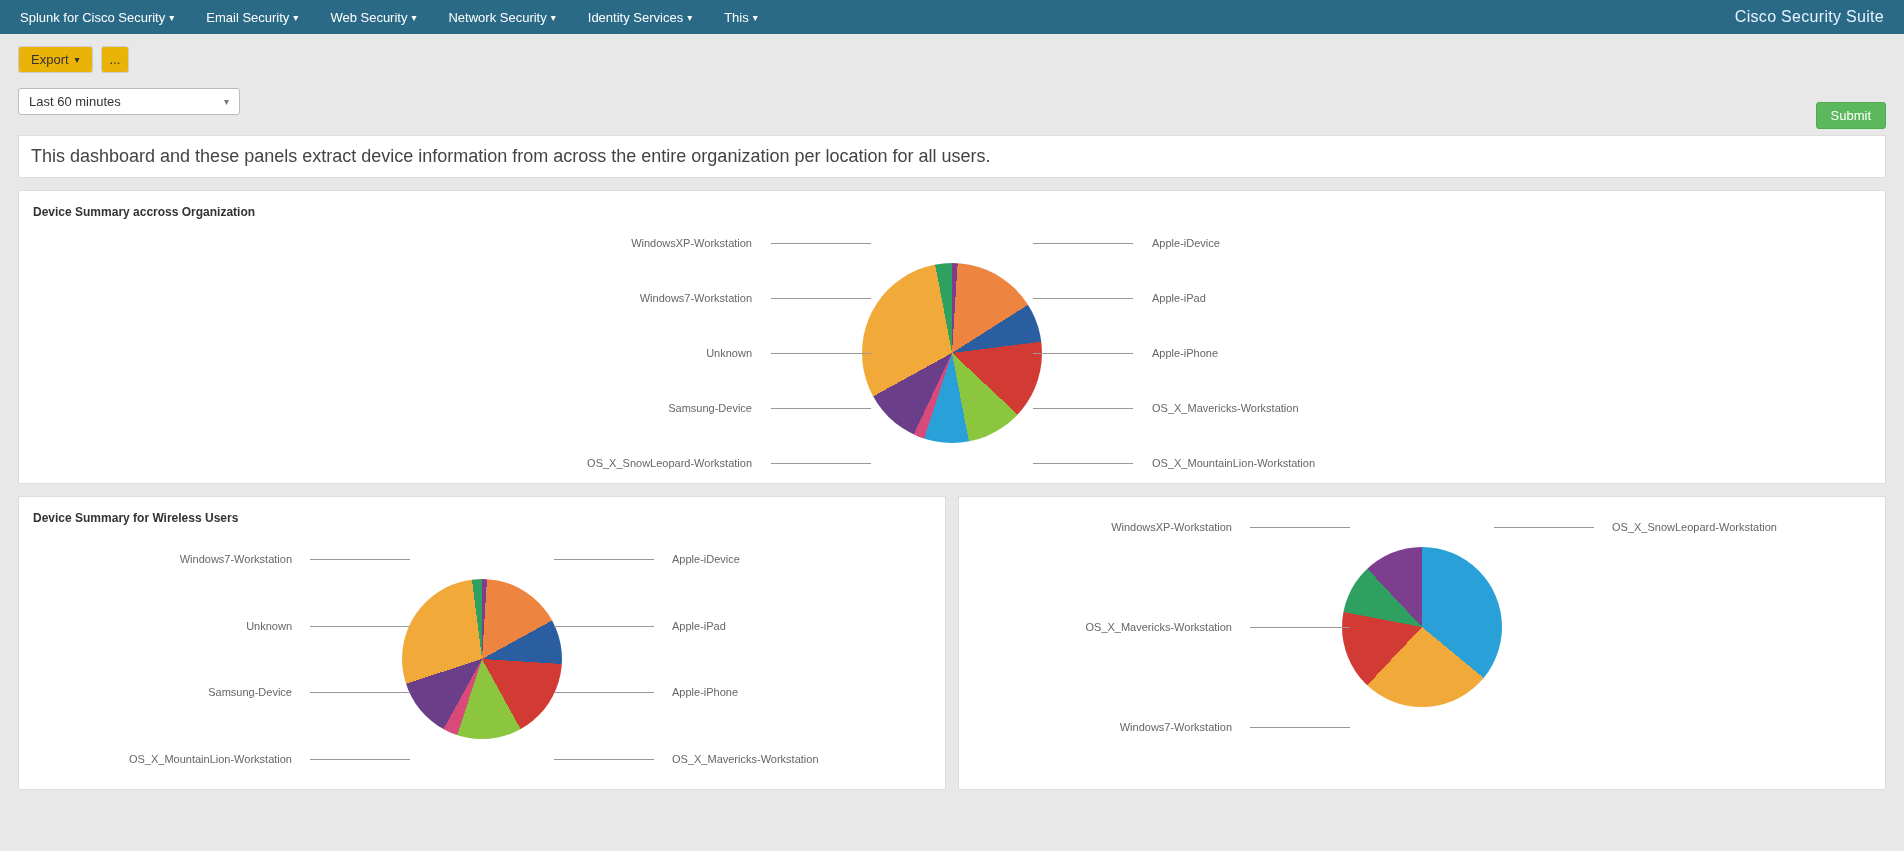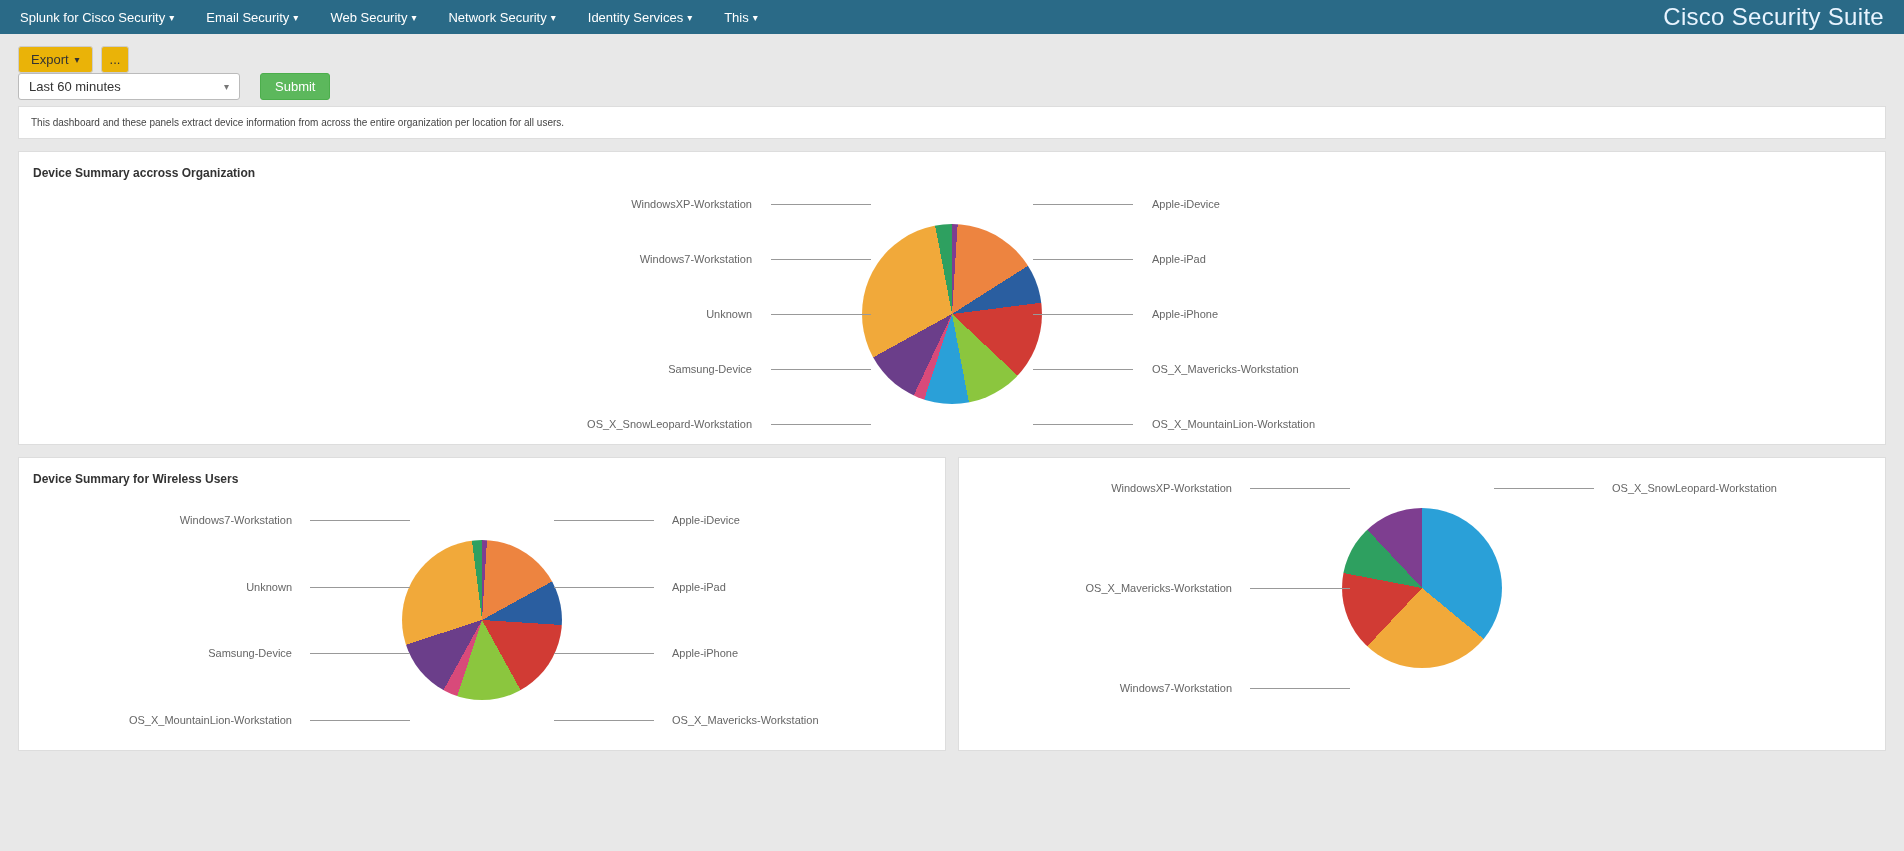--- a/index.html
+++ b/index.html
@@ -27,21 +27,21 @@
     margin-right: 32px;
     cursor: pointer;
     white-space: nowrap;
   }
   .nav .nav-item .caret {
     margin-left: 4px;
     font-size: 10px;
   }
   .nav .spacer { flex: 1; }
   .nav .brand {
-    font-size: 24px;
+    font-size: 16px;
     font-weight: 300;
     color: #e8f4ff;
     letter-spacing: 0.3px;
   }
 
   .page {
     padding: 12px 18px 0 18px;
   }
   .title-row {
     display: flex;
@@ -65,56 +65,57 @@
     padding: 5px 12px;
     font-size: 13px;
     color: #333;
     cursor: pointer;
     display: inline-flex;
     align-items: center;
   }
   .btn .caret { margin-left: 6px; font-size: 10px; }
   .btn-sm { padding: 5px 8px; }
 
-  .controls { display: flex; align-items: center; gap: 20px; margin-bottom: 6px; }
+  .controls { display: flex; align-items: center; gap: 20px; margin-bottom: 6px; justify-content: space-between; }
   .select {
     background: #fff;
     border: 1px solid #bbb;
     border-radius: 3px;
     padding: 5px 10px;
     width: 200px;
     display: flex;
     align-items: center;
     justify-content: space-between;
     font-size: 13px;
     cursor: pointer;
   }
   .btn-submit {
     background: #5cb85c;
     border: 1px solid #4cae4c;
     color: #fff;
     padding: 5px 14px;
     border-radius: 3px;
     cursor: pointer;
     font-size: 13px;
+    margin-top: 29px;
   }
   .hide-filters {
     display: block;
     text-align: left;
     margin-left: 308px;
     margin-bottom: 10px;
   }
   .hide-filters a { color: #1e93c6; text-decoration: none; font-size: 13px; cursor: pointer; }
 
   .panel {
     background: #fff;
     border: 1px solid #ddd;
     margin-bottom: 12px;
   }
-  .panel .desc { padding: 10px 12px; font-size: 10px; color: #444; }
+  .panel .desc { padding: 10px 12px; font-size: 18px; color: #444; }
 
   .panel .panel-title {
     font-weight: 700;
     font-size: 12px;
     color: #333;
     padding: 14px 14px 4px 14px;
   }
 
   .row2 {
     display: grid;

